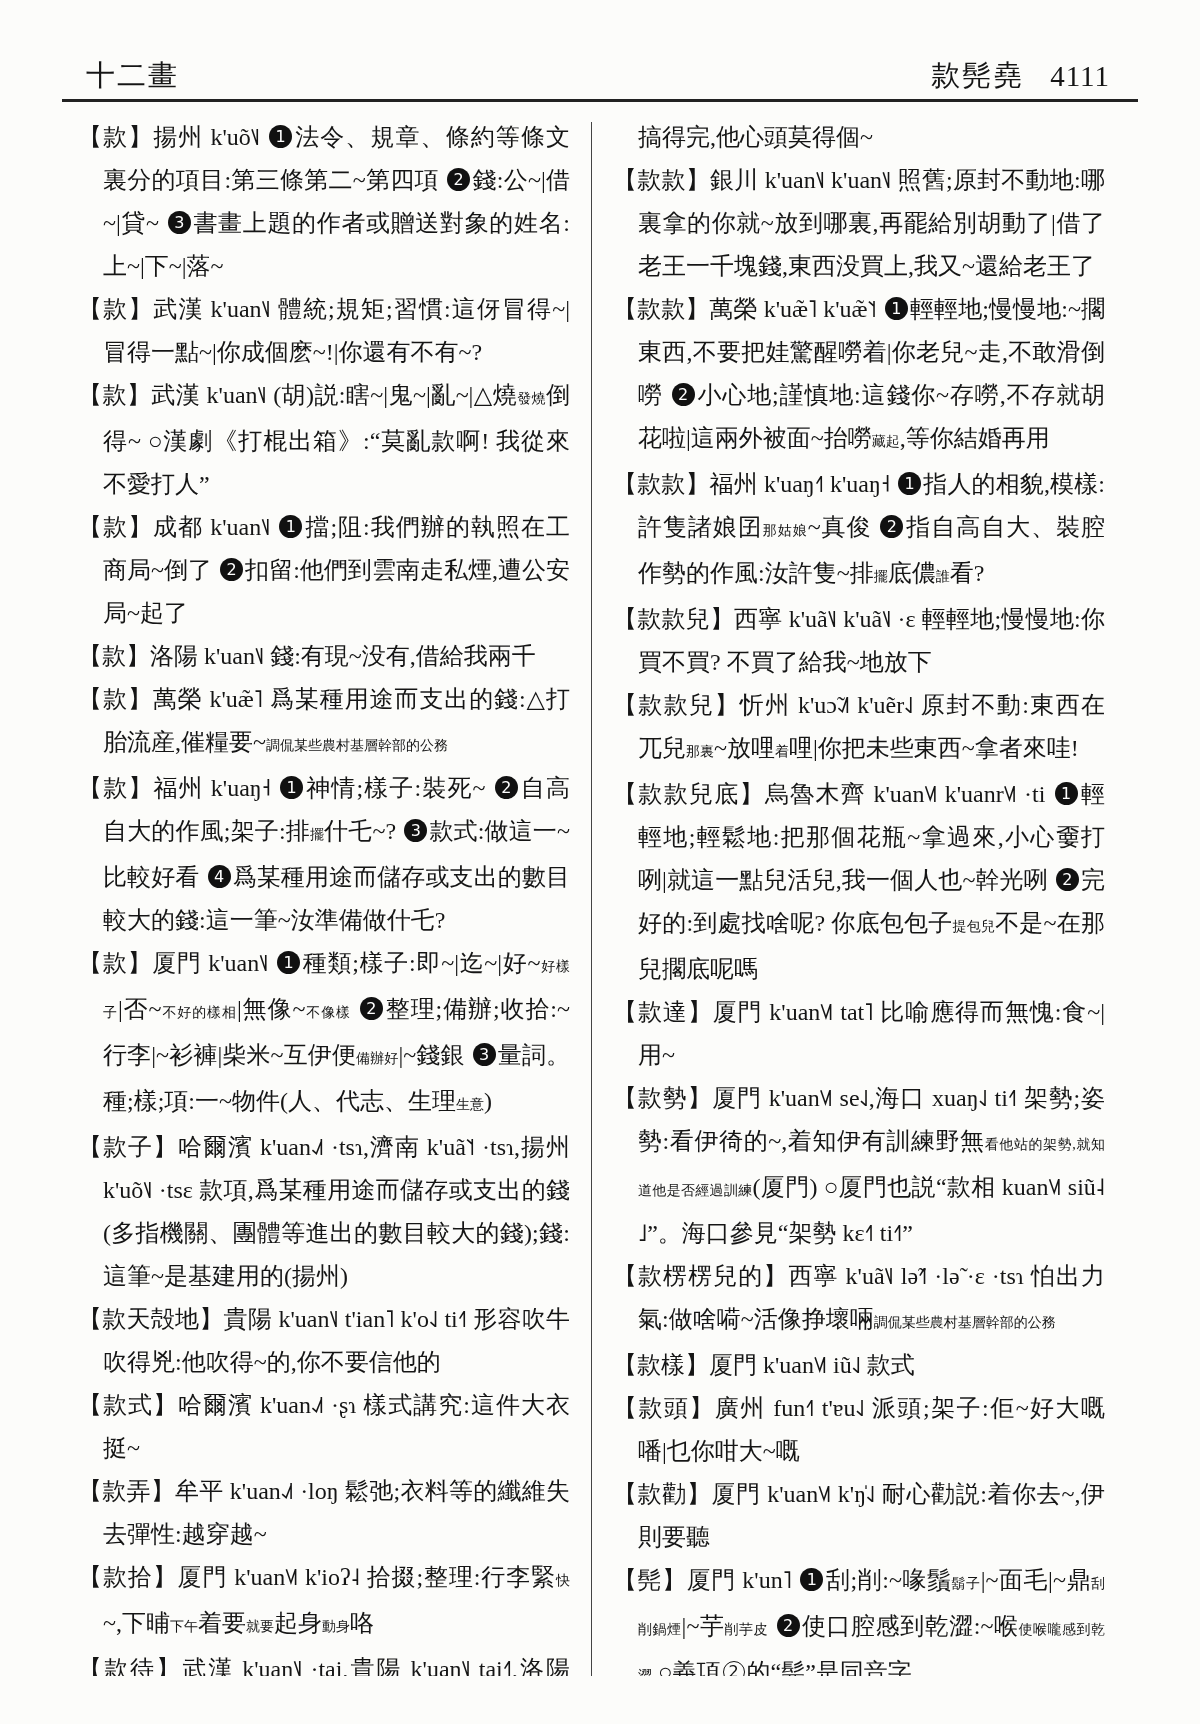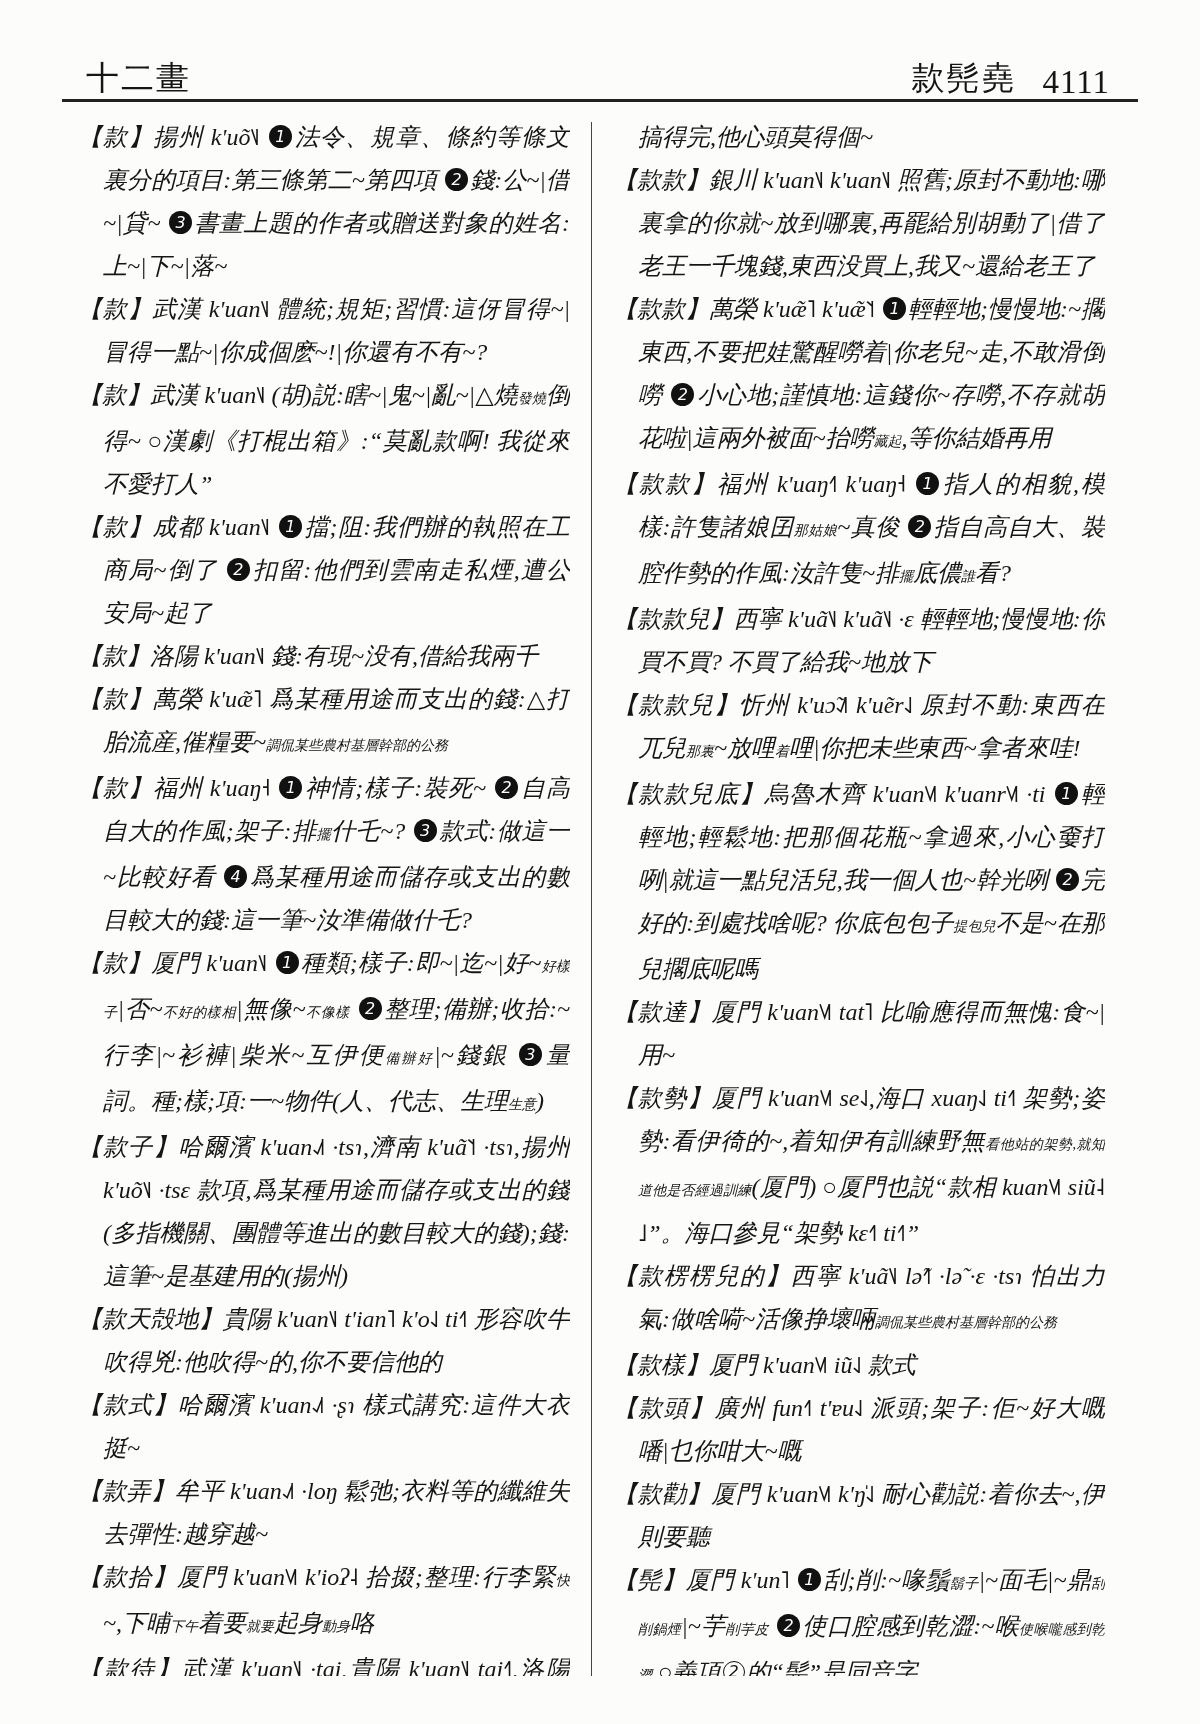--- a/index.html
+++ b/index.html
@@ -4,33 +4,33 @@
 <style>
   html,body{margin:0;padding:0;}
   .page{
     position:relative; width:1200px; height:1724px;
     background:#fcfcfa; color:#151515; overflow:hidden;
     font-family:"Liberation Serif","DejaVu Serif","DejaVu Sans",serif;
   }
   .hdr{
     position:absolute; top:56px; left:86px; right:90px;
     display:flex; justify-content:space-between; align-items:flex-end;
-    font-size:33px; letter-spacing:2px;
+    font-size:29px; letter-spacing:2px;
   }
-  .hdr-right{display:flex; gap:26px; align-items:flex-end;}
+  .hdr-right{display:flex; gap:26px; align-items:center;}
   .hdr-page{letter-spacing:1px; font-family:Liberation Serif, serif;}
   .hdr-rule{
     position:absolute; top:99px; left:62px; right:62px; height:0;
     border-top:3px solid #222;
   }
   .cols{
     position:absolute; top:116px; left:78px;
     display:flex; height:1560px; overflow:hidden;
   }
-  .col{width:492px; overflow:hidden;font-style:italic;}
+  .col{width:492px; overflow:hidden;}
   .vr{width:1px; background:#444; margin:6px 21px 0 21px;}
   p.entry{
     margin:0; font-size:24px; line-height:43px;
     text-align:justify; padding-left:25px; text-indent:-25px;
     word-break:break-all;
   }
   p.entry.cont{text-indent:0;}
   .sm{font-size:14px;}
   .cd,.co{
     display:inline-block; width:23px; height:23px; line-height:23px;

